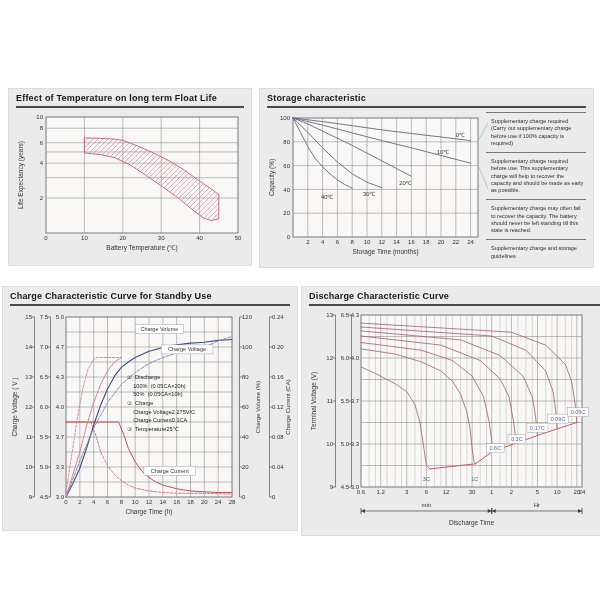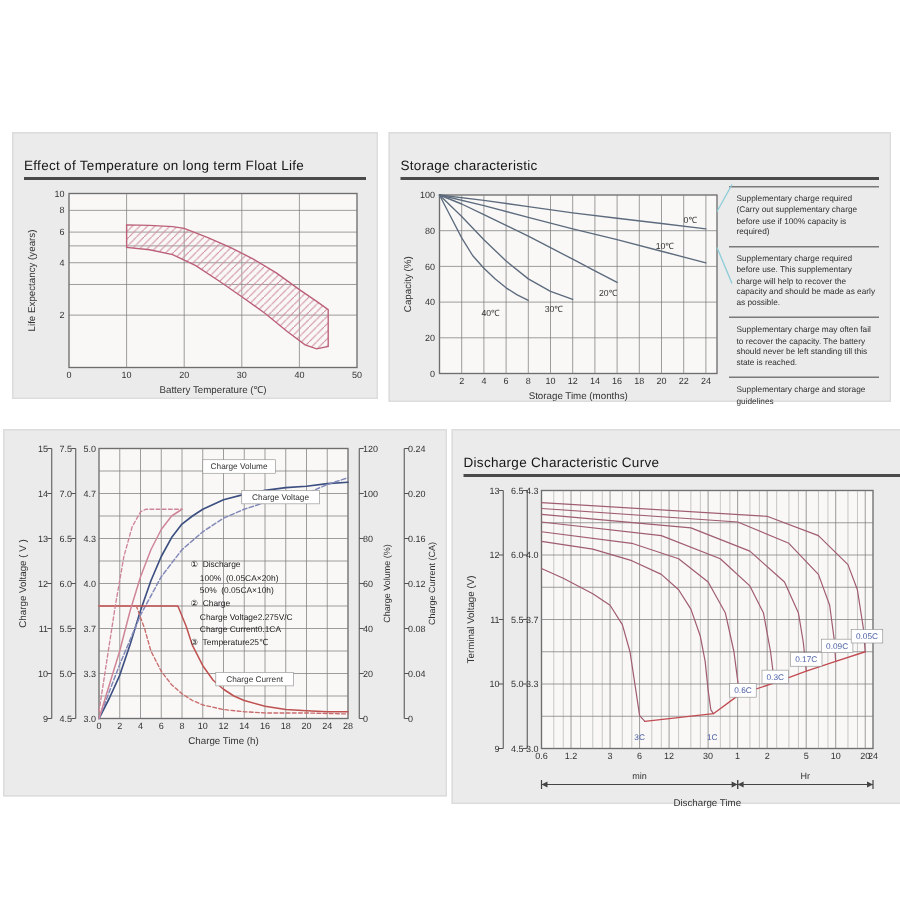--- a/index.html
+++ b/index.html
@@ -1,18 +1,18 @@
 <!DOCTYPE html>
 <html><head>
 <meta charset="utf-8">
 <style>
   html,body{margin:0;padding:0}
   body{width:600px;height:600px;background:#fff;font-family:"Liberation Sans",sans-serif;position:relative;overflow:hidden}
   .panel{position:absolute;background:#ebebeb;border:1px solid #dcdcdc;padding:4px 7px 5px;box-sizing:border-box}
-  .panel h2{font-size:9px;font-weight:normal;color:#161616;margin:12px 0 3px;padding-bottom:3px;border-bottom:2px solid #4a4a4a;letter-spacing:.2px;white-space:nowrap}
+  .panel h2{font-size:9px;font-weight:bold;color:#161616;margin:0 0 3px;padding-bottom:3px;border-bottom:2px solid #4a4a4a;letter-spacing:.2px;white-space:nowrap}
   .panel.right h2{text-align:left}
   .storage-body{display:flex;gap:3px}
   .notes{width:100px;margin-top:1px}
   .note{font-size:5.5px;line-height:1.32;color:#2e2e2e;padding:5px 2px 5px 5px;border-top:1px solid #7a7a7a}
   .overlay{position:absolute;left:0;top:0;pointer-events:none}
   .charge-note{position:absolute;left:124px;top:86px;font-size:5.6px;line-height:1.55;white-space:pre;color:#222}
   svg{display:block;font-family:"Liberation Sans",sans-serif}
 </style>
 </head>
 <body>
@@ -116,20 +116,21 @@
       <div class="note">Supplementary charge and storage guidelines</div>
     </div>
   </div>
   <svg class="overlay" id="storage-overlay" width="333" height="178" viewBox="0 0 333 178">
       <line x1="218" y1="52" x2="228" y2="34" stroke="#8ecdd8" stroke-width="0.9"></line>
       <line x1="218" y1="76" x2="228" y2="100" stroke="#8ecdd8" stroke-width="0.9"></line>
     </svg>
 </div>
 
 <div class="panel" style="left:2px;top:286px;width:296px;height:245px">
+  <h2>Charge Characteristic Curve for Standby Use</h2>
   <div class="chart">
       <svg viewBox="0 0 282 218" width="282" height="218">
         <rect x="56" y="8" width="166" height="180" fill="#f9f8f6" stroke="#6e6e6e" stroke-width="0.9"></rect>
         <text x="56" y="195" font-size="6" fill="#333" text-anchor="middle">0</text>
         <line x1="69.83333333333333" y1="8" x2="69.83333333333333" y2="188" stroke="#7d7d7d" stroke-width="0.5"></line>
         <text x="69.83333333333333" y="195" font-size="6" fill="#333" text-anchor="middle">2</text>
         <line x1="83.66666666666666" y1="8" x2="83.66666666666666" y2="188" stroke="#7d7d7d" stroke-width="0.5"></line>
         <text x="83.66666666666666" y="195" font-size="6" fill="#333" text-anchor="middle">4</text>
         <line x1="97.5" y1="8" x2="97.5" y2="188" stroke="#7d7d7d" stroke-width="0.5"></line>
         <text x="97.5" y="195" font-size="6" fill="#333" text-anchor="middle">6</text>

